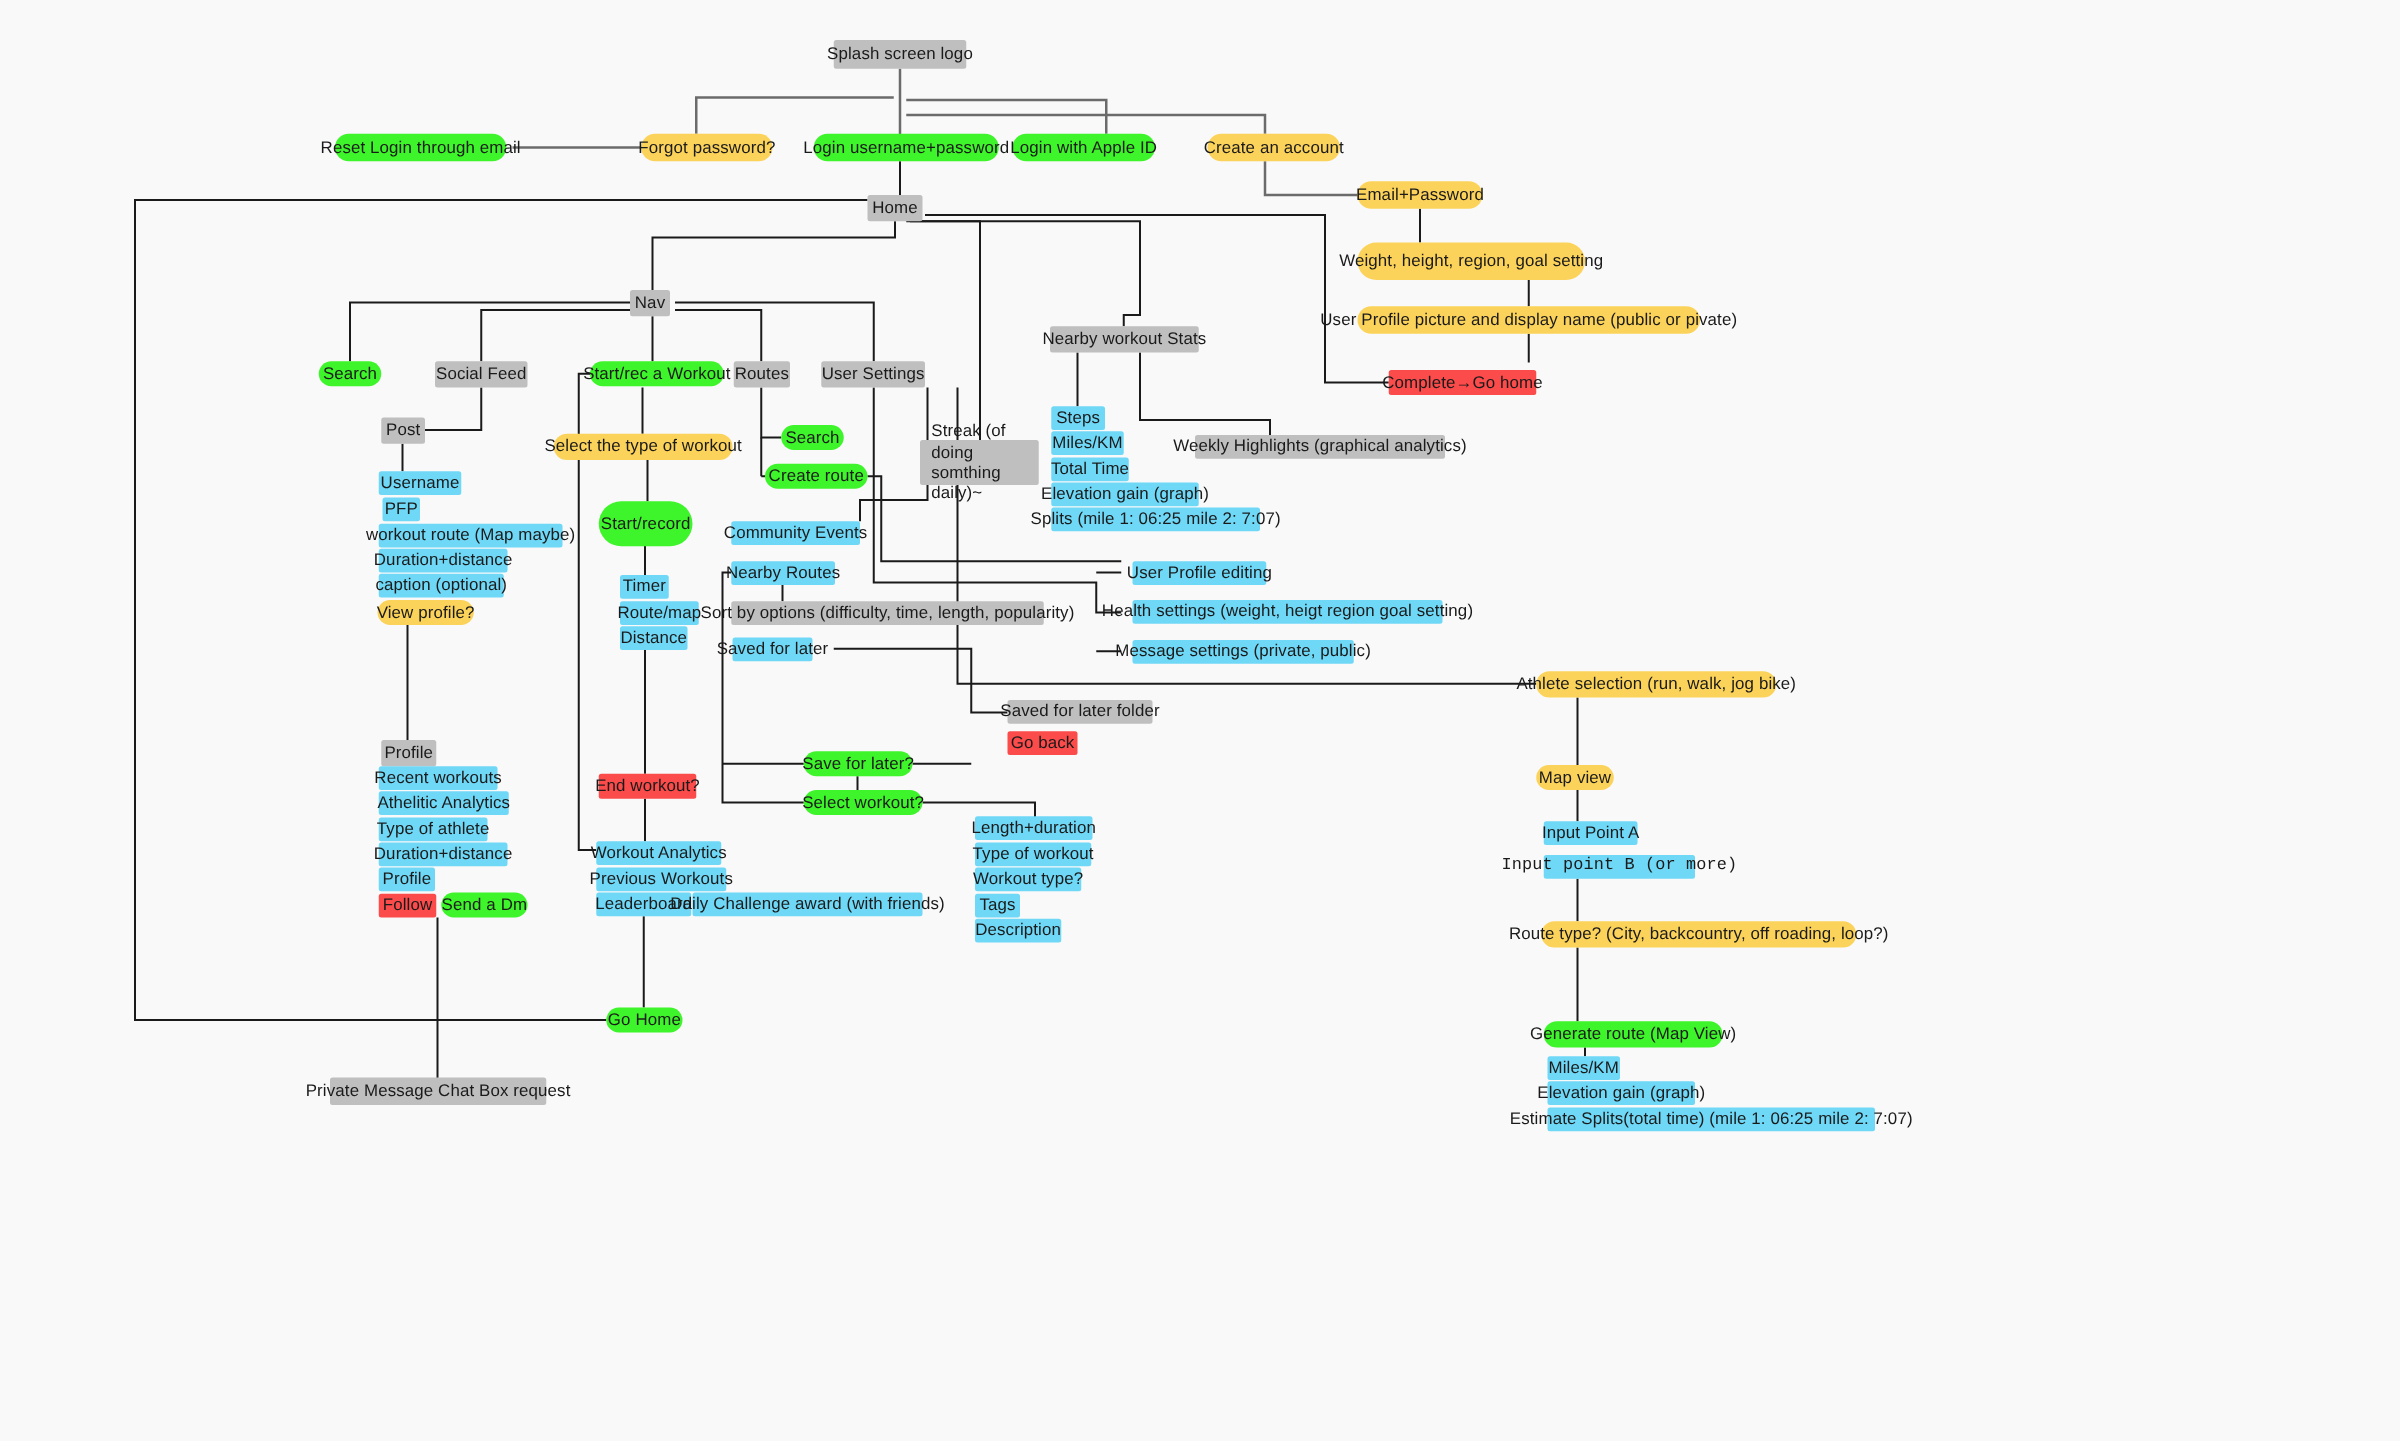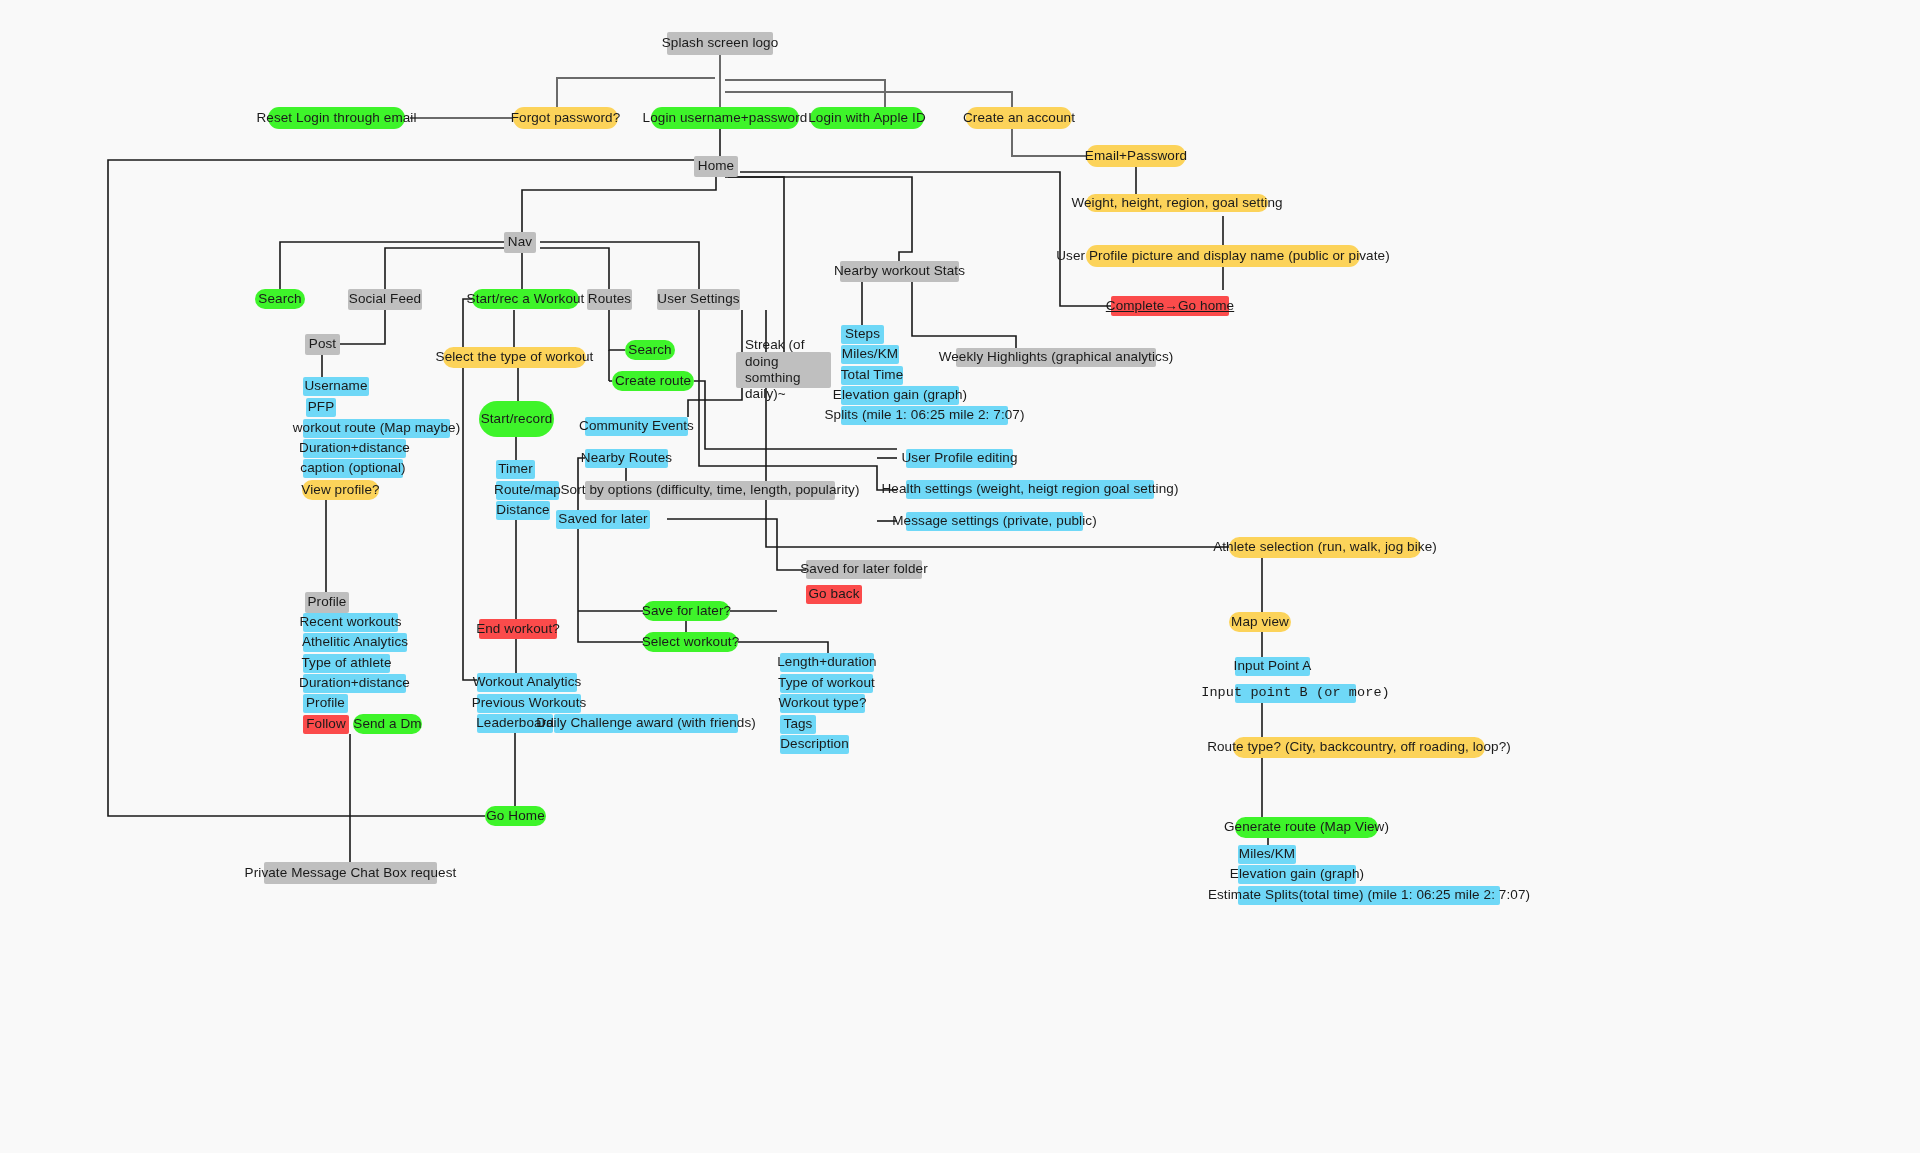--- a/index.html
+++ b/index.html
@@ -144,23 +144,23 @@
   </svg>
 
   <div id="nodes-layer">
       <div class="node n-gray" style="left: 667px; top: 32px; width: 106px; height: 23px;">Splash screen logo</div>
       <div class="node n-green" style="left: 268px; top: 107px; width: 137px; height: 22px;">Reset Login through email</div>
       <div class="node n-yellow" style="left: 513px; top: 107px; width: 105px; height: 22px;">Forgot password?</div>
       <div class="node n-green" style="left: 651px; top: 107px; width: 148px; height: 22px;">Login username+password</div>
       <div class="node n-green" style="left: 810px; top: 107px; width: 114px; height: 22px;">Login with Apple ID</div>
       <div class="node n-yellow" style="left: 966px; top: 107px; width: 106px; height: 22px;">Create an account</div>
       <div class="node n-yellow" style="left: 1086px; top: 145px; width: 100px; height: 22px;">Email+Password</div>
-      <div class="node n-yellow" style="left: 1086px; top: 194px; width: 182px; height: 18px;">Weight, height, region, goal setting</div>
+      <div class="node n-yellow" style="left: 1086px; top: 194px; width: 182px; height: 30px;">Weight, height, region, goal setting</div>
       <div class="node n-yellow" style="left: 1086px; top: 245px; width: 274px; height: 22px;">User Profile picture and display name (public or pivate)</div>
-      <div class="node n-red" style="left: 1111px; top: 296px; width: 118px; height: 20px; text-decoration: underline;">Complete→Go home</div>
+      <div class="node n-red" style="left: 1111px; top: 296px; width: 118px; height: 20px;">Complete→Go home</div>
       <div class="node n-gray" style="left: 694px; top: 156px; width: 44px; height: 21px;">Home</div>
       <div class="node n-gray" style="left: 504px; top: 232px; width: 32px; height: 21px;">Nav</div>
       <div class="node n-green" style="left: 255px; top: 289px; width: 50px; height: 20px;">Search</div>
       <div class="node n-gray" style="left: 348px; top: 289px; width: 74px; height: 21px;">Social Feed</div>
       <div class="node n-green" style="left: 472px; top: 289px; width: 107px; height: 20px;">Start/rec a Workout</div>
       <div class="node n-gray" style="left: 587px; top: 289px; width: 45px; height: 21px;">Routes</div>
       <div class="node n-gray" style="left: 657px; top: 289px; width: 83px; height: 21px;">User Settings</div>
       <div class="node n-gray" style="left: 305px; top: 334px; width: 35px; height: 21px;">Post</div>
       <div class="node n-blue" style="left: 303px; top: 377px; width: 66px; height: 19px;">Username</div>
       <div class="node n-blue" style="left: 306px; top: 398px; width: 30px; height: 19px;">PFP</div>
@@ -186,21 +186,21 @@
       <div class="node n-blue" style="left: 477px; top: 673px; width: 100px; height: 19px;">Workout Analytics</div>
       <div class="node n-blue" style="left: 477px; top: 694px; width: 104px; height: 19px;">Previous Workouts</div>
       <div class="node n-blue" style="left: 477px; top: 714px; width: 76px; height: 19px;">Leaderboard</div>
       <div class="node n-blue" style="left: 554px; top: 714px; width: 184px; height: 19px;">Daily Challenge award (with friends)</div>
       <div class="node n-green" style="left: 485px; top: 806px; width: 61px; height: 20px;">Go Home</div>
       <div class="node n-green" style="left: 625px; top: 340px; width: 50px; height: 20px;">Search</div>
       <div class="node n-green" style="left: 612px; top: 371px; width: 82px; height: 20px;">Create route</div>
       <div class="node n-blue" style="left: 585px; top: 417px; width: 103px; height: 19px;">Community Events</div>
       <div class="node n-blue" style="left: 585px; top: 449px; width: 83px; height: 19px;">Nearby Routes</div>
       <div class="node n-gray" style="left: 585px; top: 481px; width: 250px; height: 19px;">Sort by options (difficulty, time, length, popularity)</div>
-      <div class="node n-blue" style="left: 556px; top: 510px; width: 94px; height: 19px;">Saved for later</div>
+      <div class="node n-blue" style="left: 586px; top: 510px; width: 64px; height: 19px;">Saved for later</div>
       <div class="node n-green" style="left: 643px; top: 601px; width: 87px; height: 20px;">Save for later?</div>
       <div class="node n-green" style="left: 643px; top: 632px; width: 95px; height: 20px;">Select workout?</div>
       <div class="node n-gray" style="left: 806px; top: 560px; width: 116px; height: 19px;">Saved for later folder</div>
       <div class="node n-red" style="left: 806px; top: 585px; width: 56px; height: 19px;">Go back</div>
       <div class="node n-blue" style="left: 780px; top: 653px; width: 94px; height: 19px;">Length+duration</div>
       <div class="node n-blue" style="left: 780px; top: 674px; width: 93px; height: 19px;">Type of workout</div>
       <div class="node n-blue" style="left: 780px; top: 694px; width: 85px; height: 19px;">Workout type?</div>
       <div class="node n-blue" style="left: 780px; top: 715px; width: 36px; height: 19px;">Tags</div>
       <div class="node n-blue" style="left: 780px; top: 735px; width: 69px; height: 19px;">Description</div>
       <div class="node n-gray multiline" style="left: 736px; top: 352px; width: 95px; height: 36px;">Streak (of doing somthing daily)~</div>

